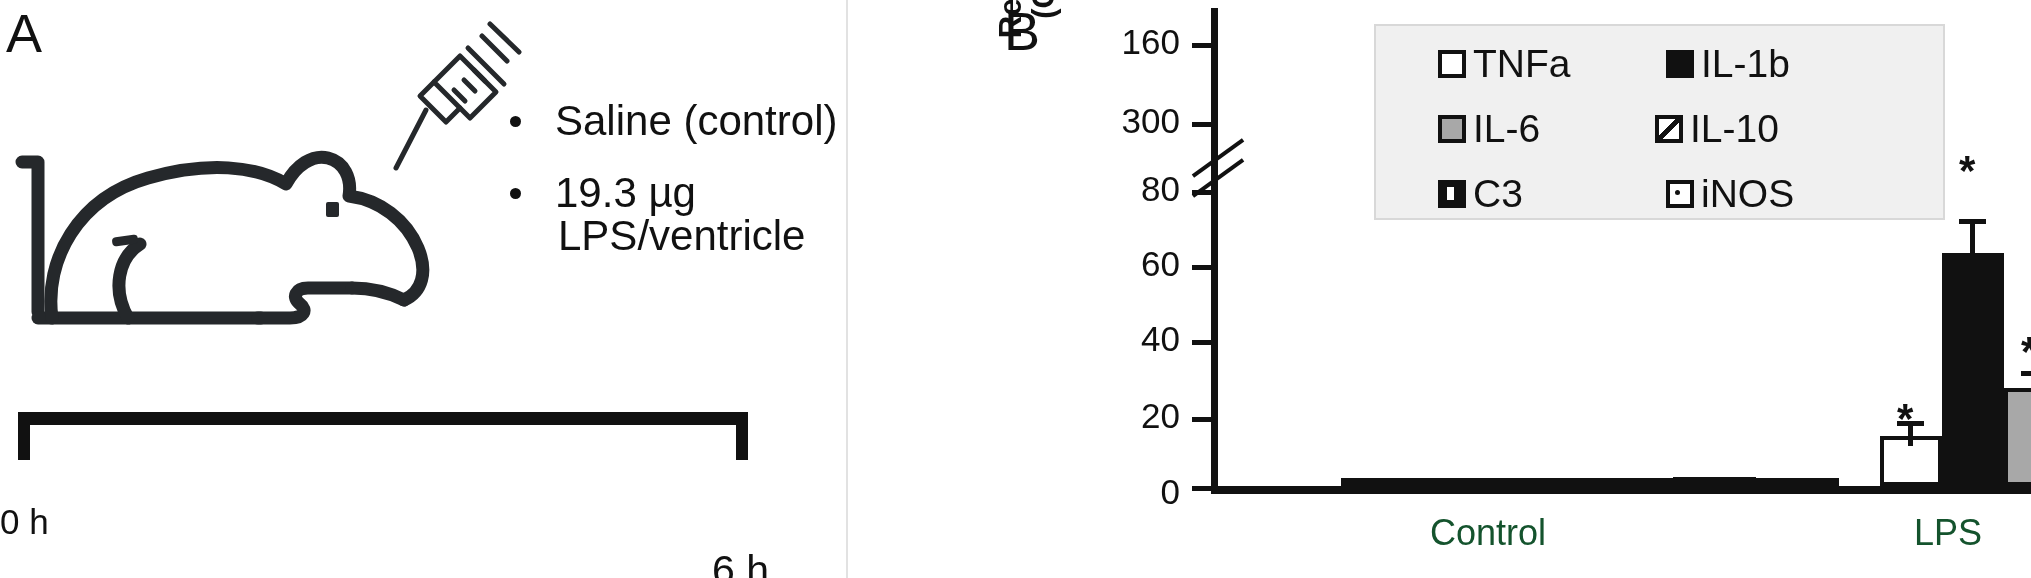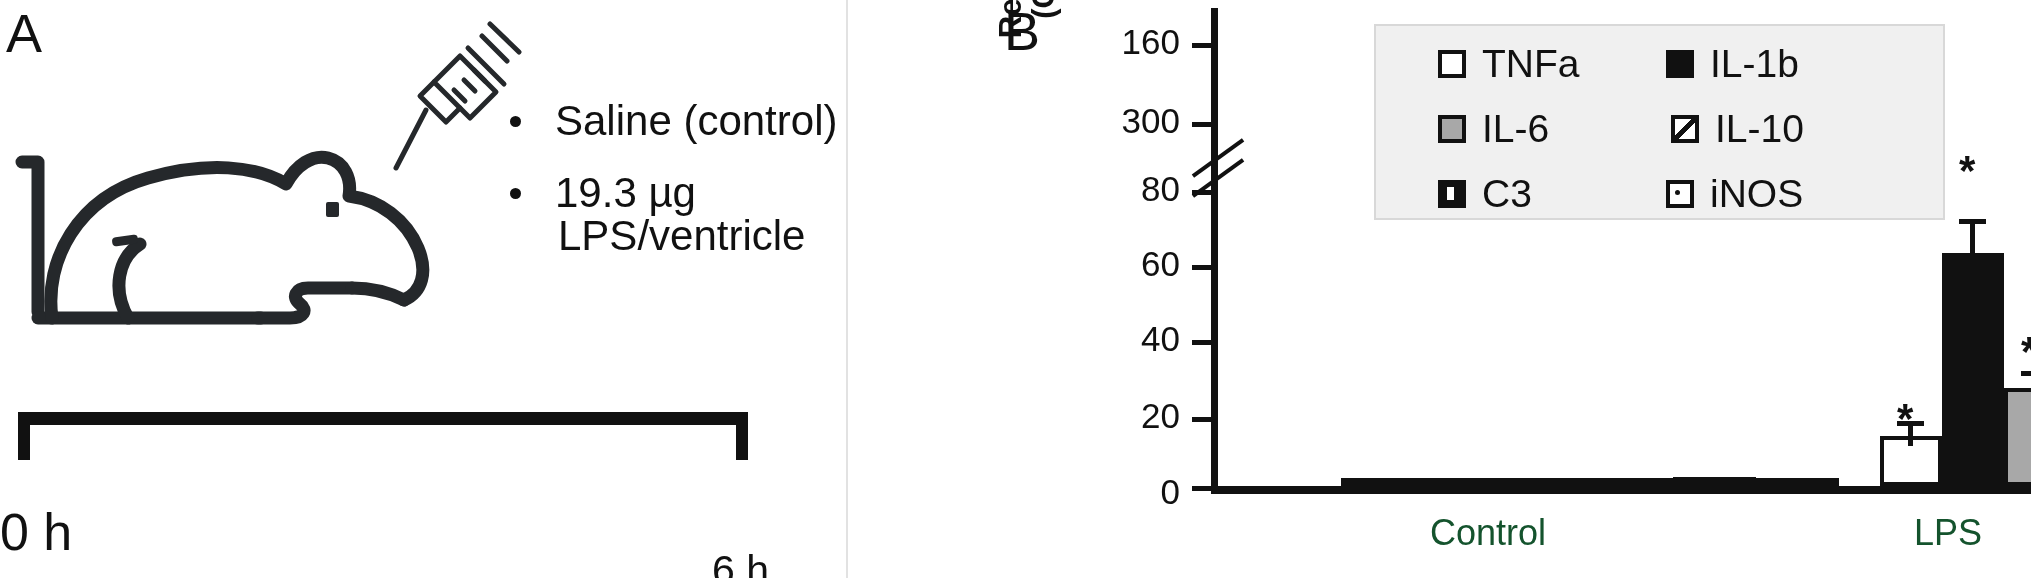--- a/index.html
+++ b/index.html
@@ -21,21 +21,21 @@
   #bullet1{left:510px;top:100px;}
   #bullet2{left:510px;top:172px;}
   #bullet2b{position:absolute;left:558px;top:215px;font-size:42px;line-height:1;color:#111;white-space:nowrap;}
 
   
   #timeline{position:absolute;left:18px;top:412px;width:730px;height:48px;}
   #tl-bar{position:absolute;left:0;top:0;width:730px;height:13px;background:#111;}
   #tl-capL{position:absolute;left:0;top:0;width:12px;height:48px;background:#111;}
   #tl-capR{position:absolute;right:0;top:0;width:12px;height:48px;background:#111;}
   #tl-mid{position:absolute;left:18px;top:452px;width:730px;text-align:center;font-size:41px;color:#111;white-space:nowrap;}
-  #tl-left{position:absolute;left:0px;top:502px;font-size:52px;color:#111;}
+  #tl-left{position:absolute;left:0px;top:502px;font-size:35px;color:#111;}
   #tl-right{position:absolute;left:712px;top:502px;font-size:41px;color:#111;margin-top:45px;}
 
   
   #divider{position:absolute;left:846px;top:0;width:2px;height:578px;background:#e2e2e2;}
 
   
   #panelB{position:absolute;left:1000px;top:0;width:1031px;height:578px;}
   #letterB{left:4px;top:4px;}
 
   #ylabel{position:absolute;left:-6px;top:92px;width:330px;height:60px;
@@ -61,21 +61,21 @@
 
   .errbar{position:absolute;width:5px;background:#111;}
   .errcap{position:absolute;height:5px;width:27px;background:#111;}
   .star{position:absolute;font-size:42px;line-height:1;color:#111;font-weight:bold;}
 
   .xgrouplabel{position:absolute;font-size:36px;color:#14532d;text-align:right;}
 
   
   #legend{position:absolute;left:374px;top:24px;width:571px;height:196px;
           background:#f0f0f0;border:2px solid #d8d8d8;box-sizing:border-box;}
-  .leg-item{position:absolute;display:flex;align-items:center;gap:9px;}
+  .leg-item{position:absolute;display:flex;align-items:center;}
   .sw{width:28px;height:28px;border:4px solid #111;box-sizing:border-box;margin-right:7px;flex:0 0 auto;}
   .sw.white{background:#fff;}
   .sw.black{background:#111;}
   .sw.gray{background:#a8a8a8;}
   .sw.diag{background:linear-gradient(135deg,#fff 0 42%,#111 42% 58%,#fff 58% 100%);}
   .sw.grid{background:#111;position:relative;}
   .sw.grid::after{content:"";position:absolute;left:5px;top:3px;width:7px;height:13px;background:#fff;}
   .sw.dots{background:#fff;position:relative;}
   .sw.dots::after{content:"";position:absolute;left:5px;top:6px;width:5px;height:5px;background:#111;border-radius:50%;}
   .leg-label{font-size:39px;line-height:1;color:#111;white-space:nowrap;}
@@ -211,21 +211,21 @@
       </div>
       <div class="leg-item" style="left:62px; top:148px;">
         <span class="sw grid"></span>
         <span class="leg-label">C3</span>
       </div>
 
       <div class="leg-item" style="left:290px; top:18px;">
         <span class="sw black"></span>
         <span class="leg-label">IL-1b</span>
       </div>
-      <div class="leg-item" style="left:295px; top:83px;">
+      <div class="leg-item" style="left:279px; top:83px;">
         <span class="sw diag"></span>
         <span class="leg-label">IL-10</span>
       </div>
       <div class="leg-item" style="left:290px; top:148px;">
         <span class="sw dots"></span>
         <span class="leg-label">iNOS</span>
       </div>
     </div>
   </div>
 </div>

